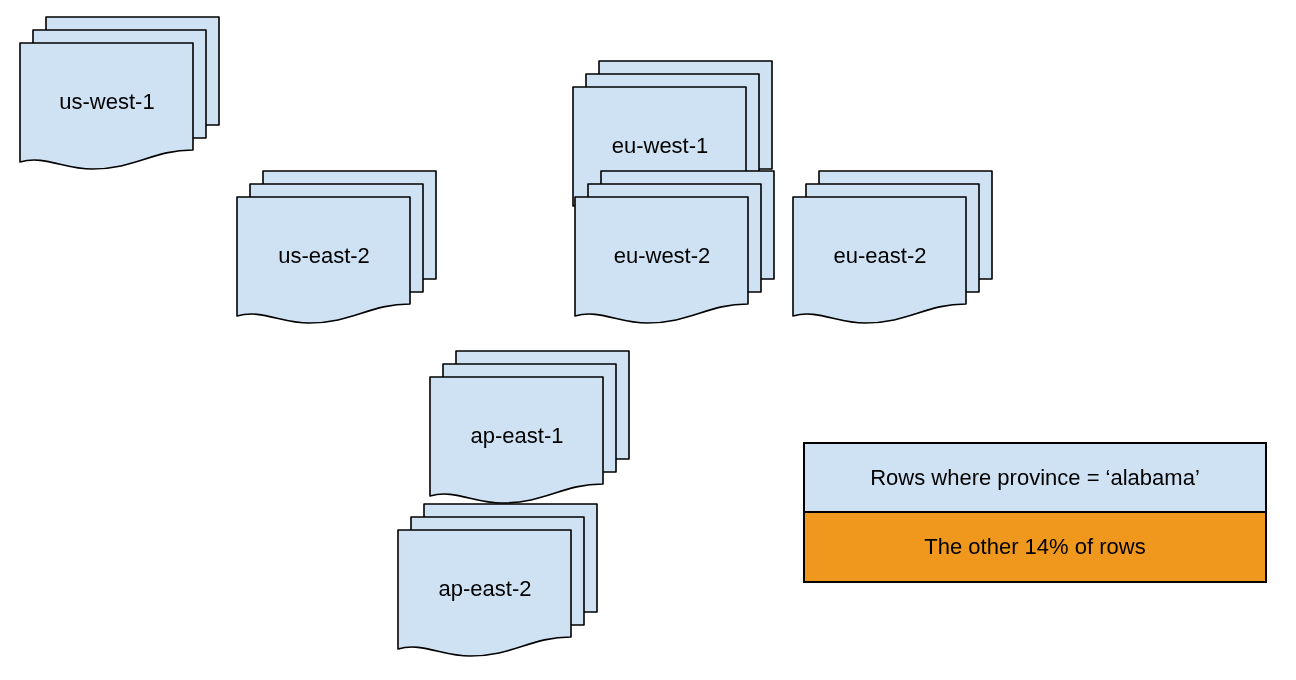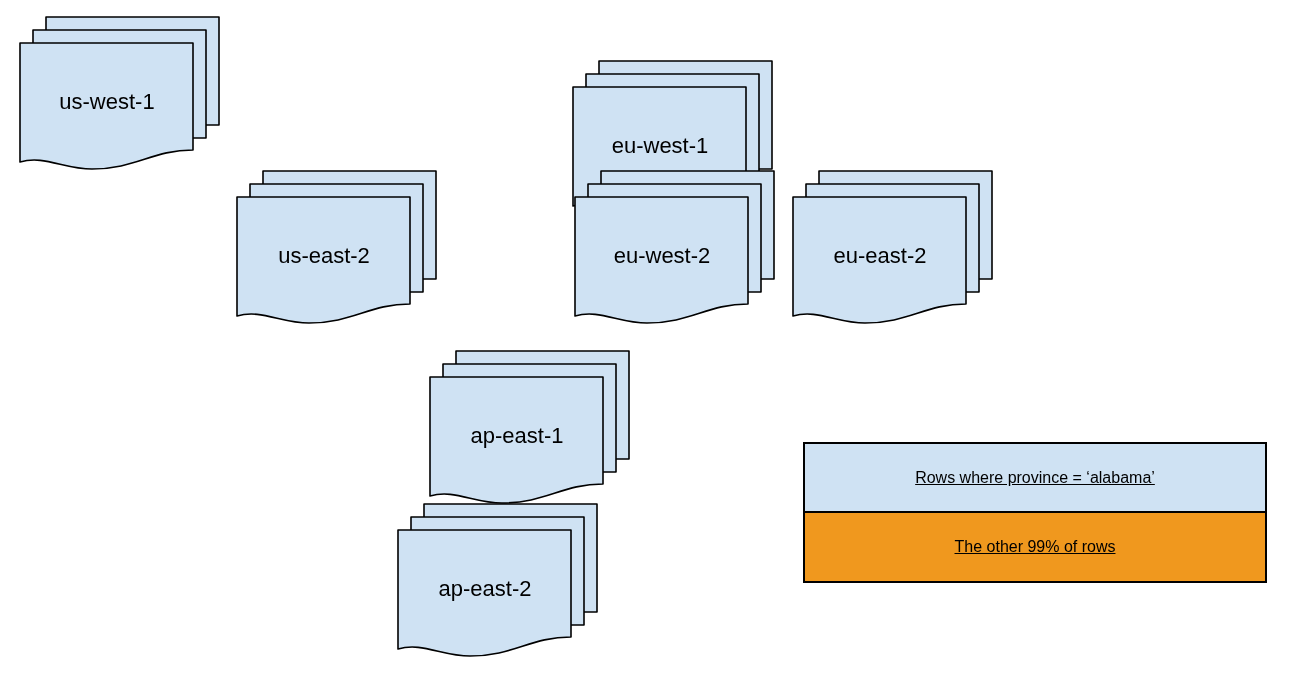--- a/index.html
+++ b/index.html
@@ -45,23 +45,22 @@
     left: 803px;
     top: 442px;
     width: 464px;
     box-sizing: border-box;
     border: 2px solid var(--stroke, #000000);
   }
   .legend-row {
     display: flex;
     align-items: center;
     justify-content: center;
-    font-size: 16px;
+    font-size: 22px;
     color: var(--text, #000000);
-    text-decoration: underline;
   }
   .legend-row.blue {
     background: var(--doc-blue, #cfe2f3);
     height: 67px;
   }
   .legend-row.orange {
     background: var(--doc-orange, #f0981e);
     height: 68px;
     border-top: 2px solid var(--stroke, #000000);
   }
@@ -135,17 +134,17 @@
       <path class="shape" transform="translate(0,27)" d="M0 0 H173 V107 C132 107 116 126 72 126 C44 126 24 112 0 119 Z"></path>
       <text class="doc-label" x="87" y="93">ap-east-2</text>
     </svg>
   </div>
 
   <div class="legend">
     <div class="legend-row blue">
       <span>Rows where province = ‘alabama’</span>
     </div>
     <div class="legend-row orange">
-      <span>The other 99% of rows</span>
+      <span>The other 14% of rows</span>
     </div>
   </div>
 
 </div>
 
 </body></html>

